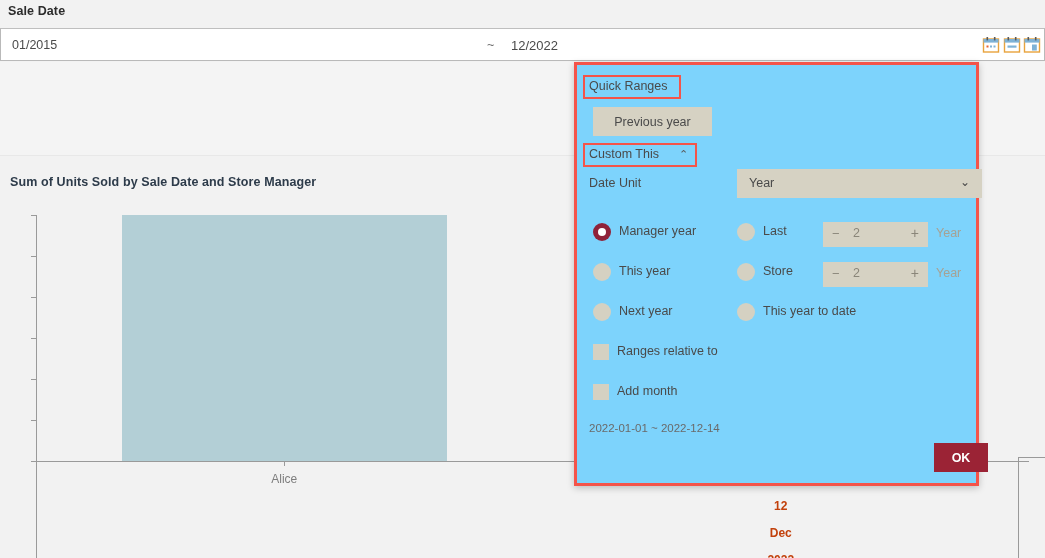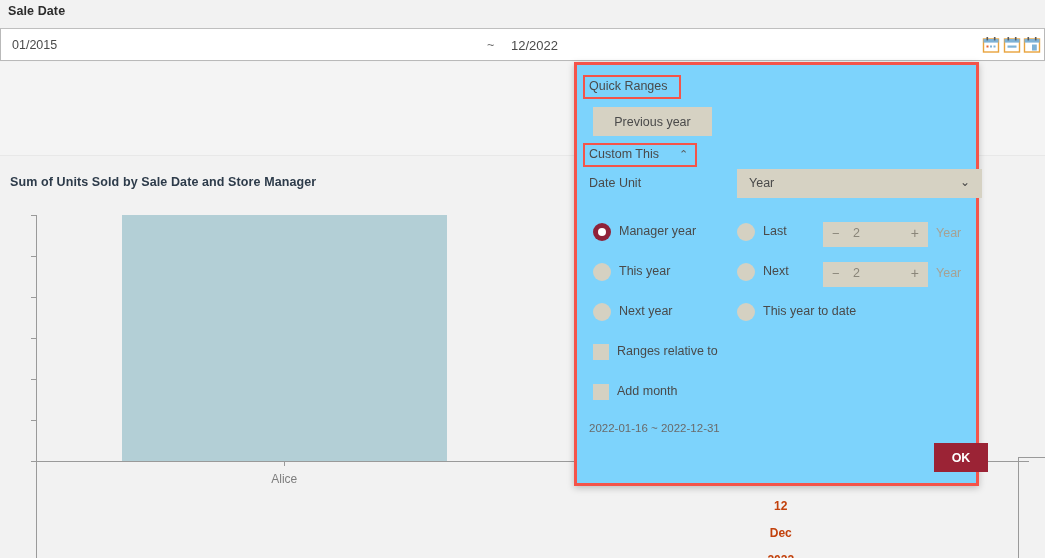--- a/index.html
+++ b/index.html
@@ -297,21 +297,21 @@
       <div class="radio-row" style="left: 16px; top: 238px;">
         <span class="radio"></span>
         <span class="radio-label">Next year</span>
       </div>
       <div class="radio-row" style="left: 160px; top: 158px;">
         <span class="radio"></span>
         <span class="radio-label">Last</span>
       </div>
       <div class="radio-row" style="left: 160px; top: 198px;">
         <span class="radio"></span>
-        <span class="radio-label">Next</span>
+        <span class="radio-label">Store</span>
       </div>
       <div class="radio-row" style="left: 160px; top: 238px;">
         <span class="radio"></span>
         <span class="radio-label">This year to date</span>
       </div>
     </div>
   <div id="stepper-group">
       <div class="stepper" style="left: 246px; top: 157px;">
         <span class="minus">−</span>
         <span class="val">2</span>
@@ -329,15 +329,15 @@
       <div class="check-row" style="left: 16px; top: 279px;">
         <span class="checkbox"></span>
         <span class="check-label">Ranges relative to</span>
       </div>
       <div class="check-row" style="left: 16px; top: 319px;">
         <span class="checkbox"></span>
         <span class="check-label">Add month</span>
       </div>
     </div>
 
-  <div id="range-preview">2022-01-16 ~ 2022-12-31</div>
+  <div id="range-preview">2022-01-01 ~ 2022-12-14</div>
   <button id="ok-btn">OK</button>
 </div>
 
 </body></html>

